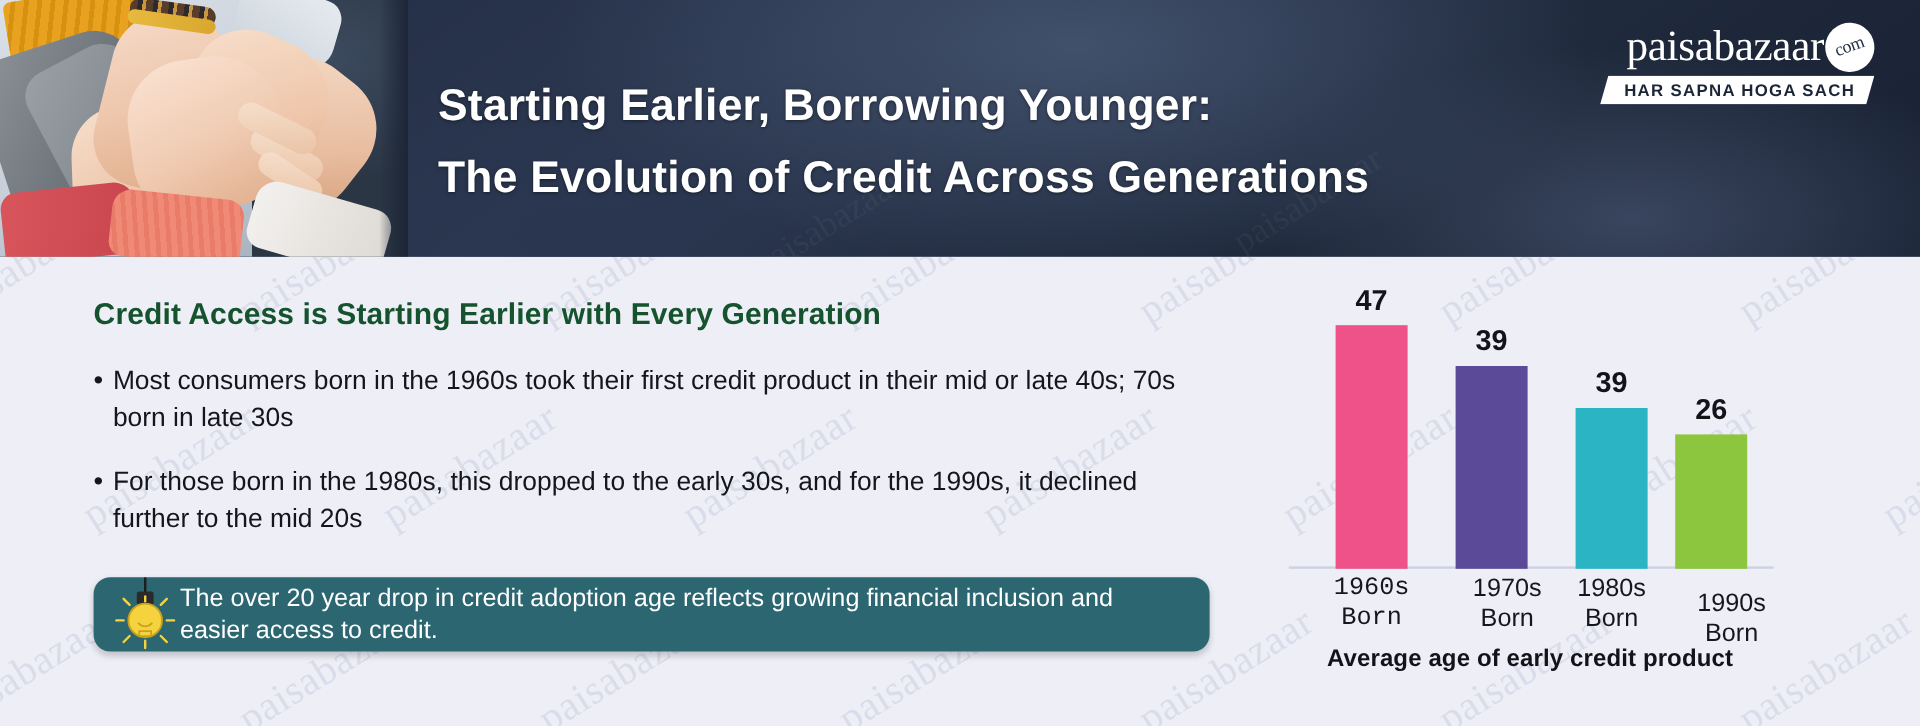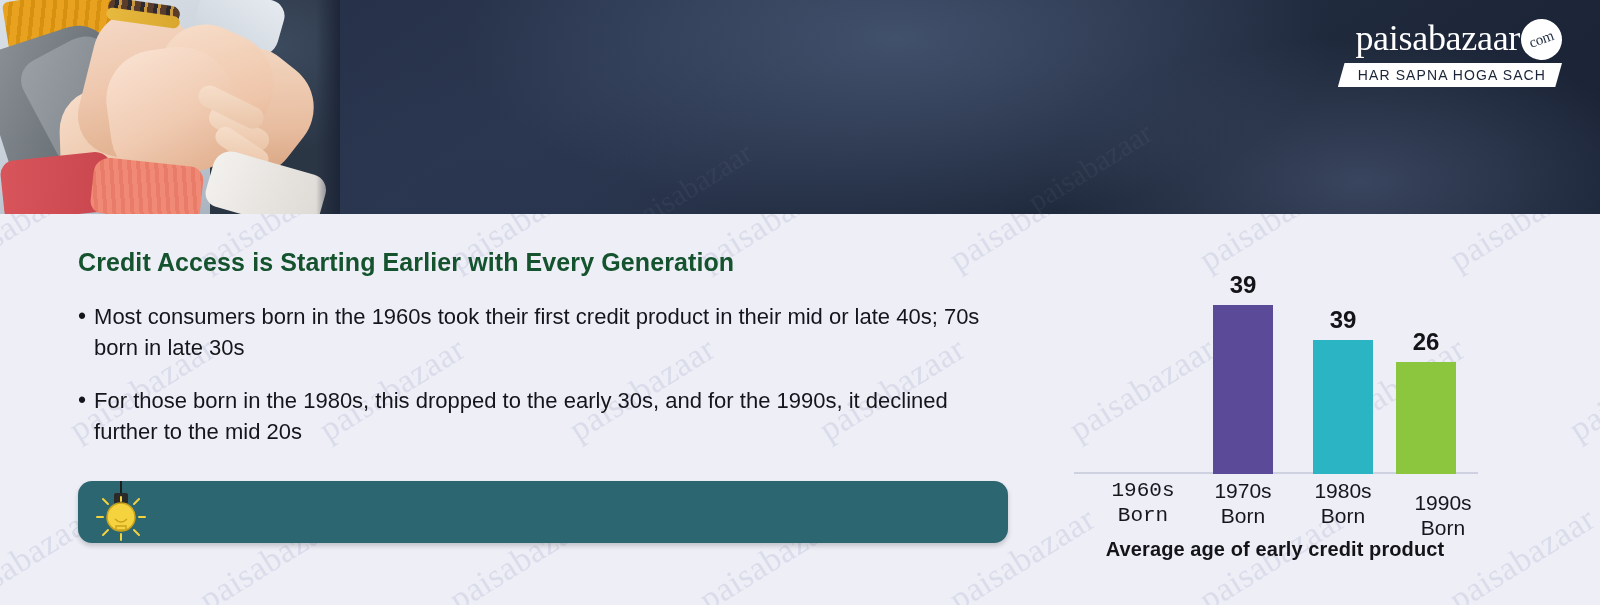--- a/index.html
+++ b/index.html
@@ -213,21 +213,21 @@
     line-height: 41px;
     text-align: center;
     transform: rotate(-20deg);
   }
   .logo-tagline {
     margin-top: 5px;
     display: inline-block;
     background: #ffffff;
     color: #1b2538;
     font-size: 14px;
-    font-weight: normal;
+    font-weight: bold;
     letter-spacing: 1.1px;
     padding: 4px 16px 4px 20px;
     clip-path: polygon(3% 0, 100% 0, 97% 100%, 0% 100%);
     text-align: right;
   }
 
   
   .body-left {
     position: absolute;
     left: 78px;
@@ -409,20 +409,24 @@
     <div class="finger" style="left:212px; top:138px; width:60px; height:20px; transform:rotate(34deg);"></div>
     <div class="finger" style="left:196px; top:96px; width:70px; height:22px; transform:rotate(26deg);"></div>
     <div class="bracelet"></div>
     <div class="watchband"></div>
     <div class="sleeve-red"></div>
     <div class="sleeve-coral"></div>
     <div class="sleeve-white"></div>
     <div class="photo-edge"></div>
   </div>
 
+  <div class="title-block">
+    <div class="title-line">Starting Earlier, Borrowing Younger:</div>
+    <div class="title-line">The Evolution of Credit Across Generations</div>
+  </div>
 
   <div class="logo">
     <div class="logo-wordmark">
       <span>paisabazaar</span>
       <span class="logo-dotcom">com</span>
     </div>
     <div class="logo-tagline">HAR SAPNA HOGA SACH</div>
   </div>
 
   <div class="body-left">
@@ -452,44 +456,49 @@
           <line x1="11" y1="36" x2="5" y2="36"></line>
           <line x1="47" y1="36" x2="53" y2="36"></line>
           <line x1="16" y1="23" x2="11" y2="18"></line>
           <line x1="42" y1="23" x2="47" y2="18"></line>
           <line x1="16" y1="49" x2="11" y2="54"></line>
           <line x1="42" y1="49" x2="47" y2="54"></line>
           <line x1="29" y1="53" x2="29" y2="59"></line>
         </g>
       </svg>
     </div>
+    <div class="callout-text">The over 20 year drop in credit adoption age reflects growing financial inclusion and easier access to credit.</div>
   </div>
 
   <div class="chart">
     <div class="plot" id="plot">
       <div class="axis-line"></div>
+    <div class="bar-group" style="left: 53px; height: 242px;">
+          <div class="bar" style="height: 203px; background: rgb(238, 82, 137);"></div>
+          <div class="bar-value" style="bottom: 209px;">47</div>
+        </div>
         <div class="bar-group" style="left: 153px; height: 242px;">
           <div class="bar" style="height: 169px; background: rgb(90, 74, 152);"></div>
           <div class="bar-value" style="bottom: 175px; text-align: center;">39</div>
         </div>
         <div class="bar-group" style="left: 253px; height: 242px;">
           <div class="bar" style="height: 134px; background: rgb(43, 180, 195);"></div>
           <div class="bar-value" style="bottom: 140px;">39</div>
         </div>
         <div class="bar-group" style="left: 336px; height: 242px;">
           <div class="bar" style="height: 112px; background: rgb(140, 198, 62);"></div>
           <div class="bar-value" style="bottom: 118px;">26</div>
         </div>
       </div>
     <div class="cat-labels" id="cats">
         <div class="cat" style="left: 35px; font-family: Liberation Mono, monospace;">
           <div>1960s</div>
           <div>Born</div>
         </div>
-        <div class="cat" style="left: 135px;">
+        <div class="cat" style="left: 148px;">
           <div>1970s</div>
           <div>Born</div>
         </div>
         <div class="cat" style="left: 235px;">
           <div>1980s</div>
           <div>Born</div>
         </div>
         <div class="cat" style="left: 335px; margin-top: 12px;">
           <div>1990s</div>
           <div>Born</div>

